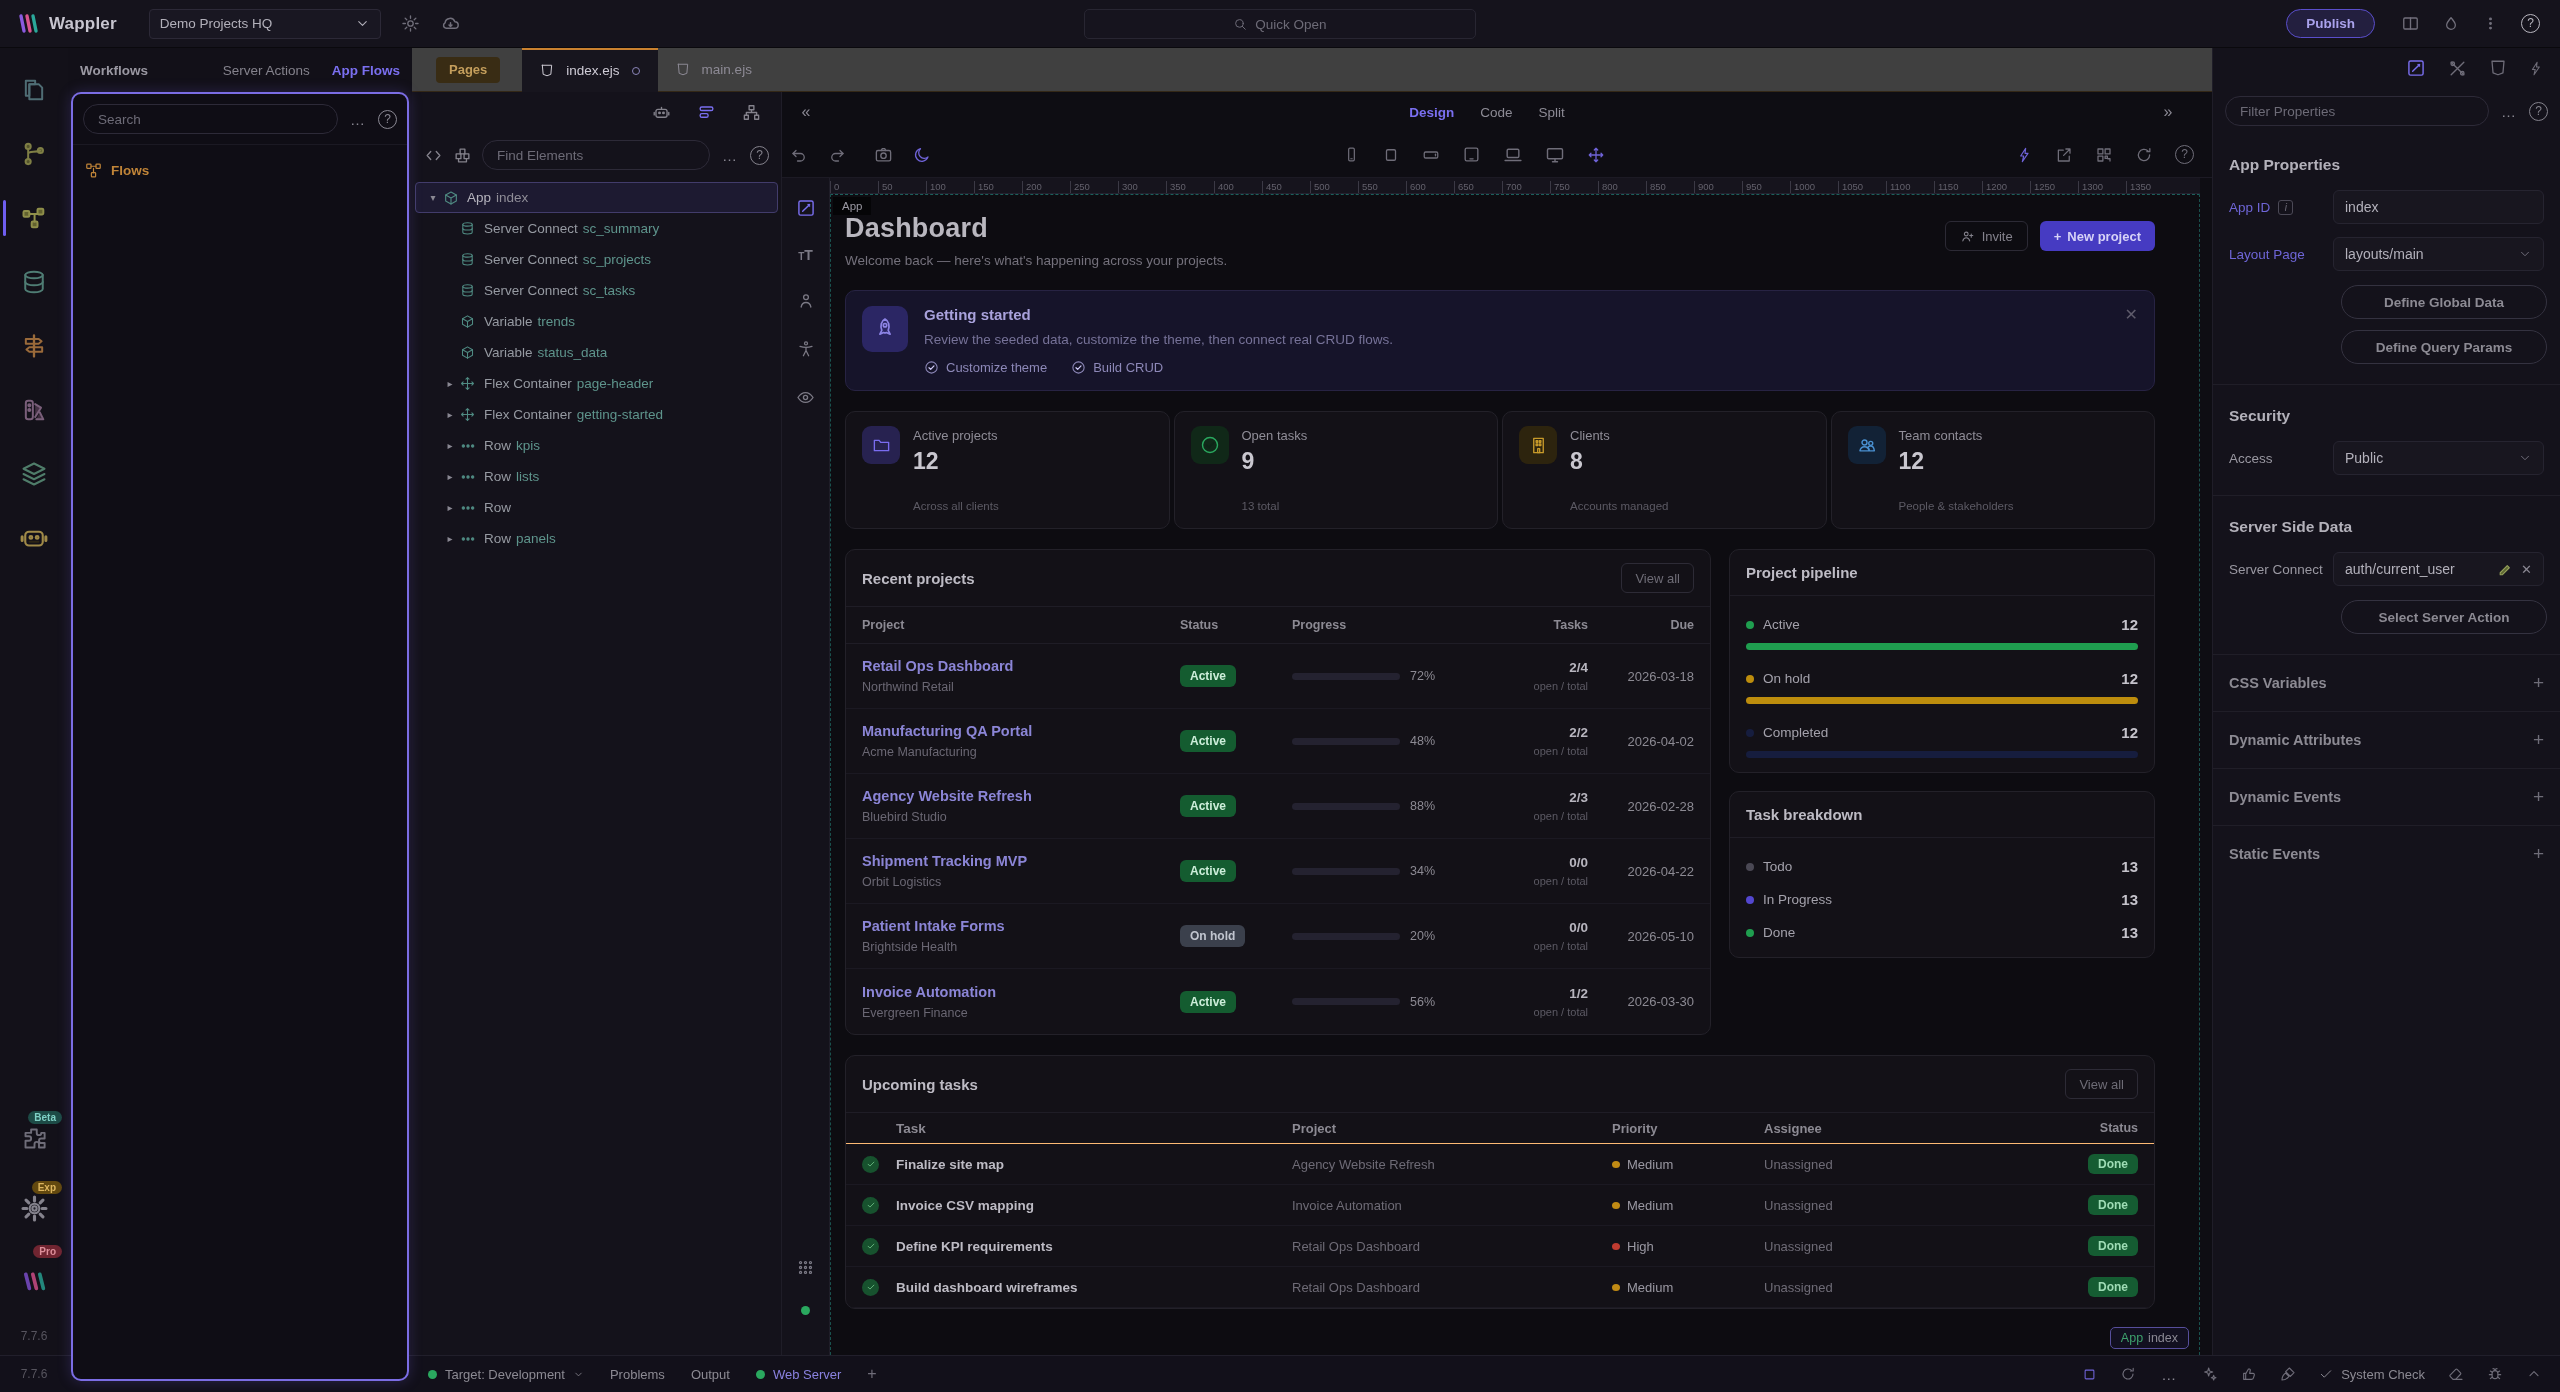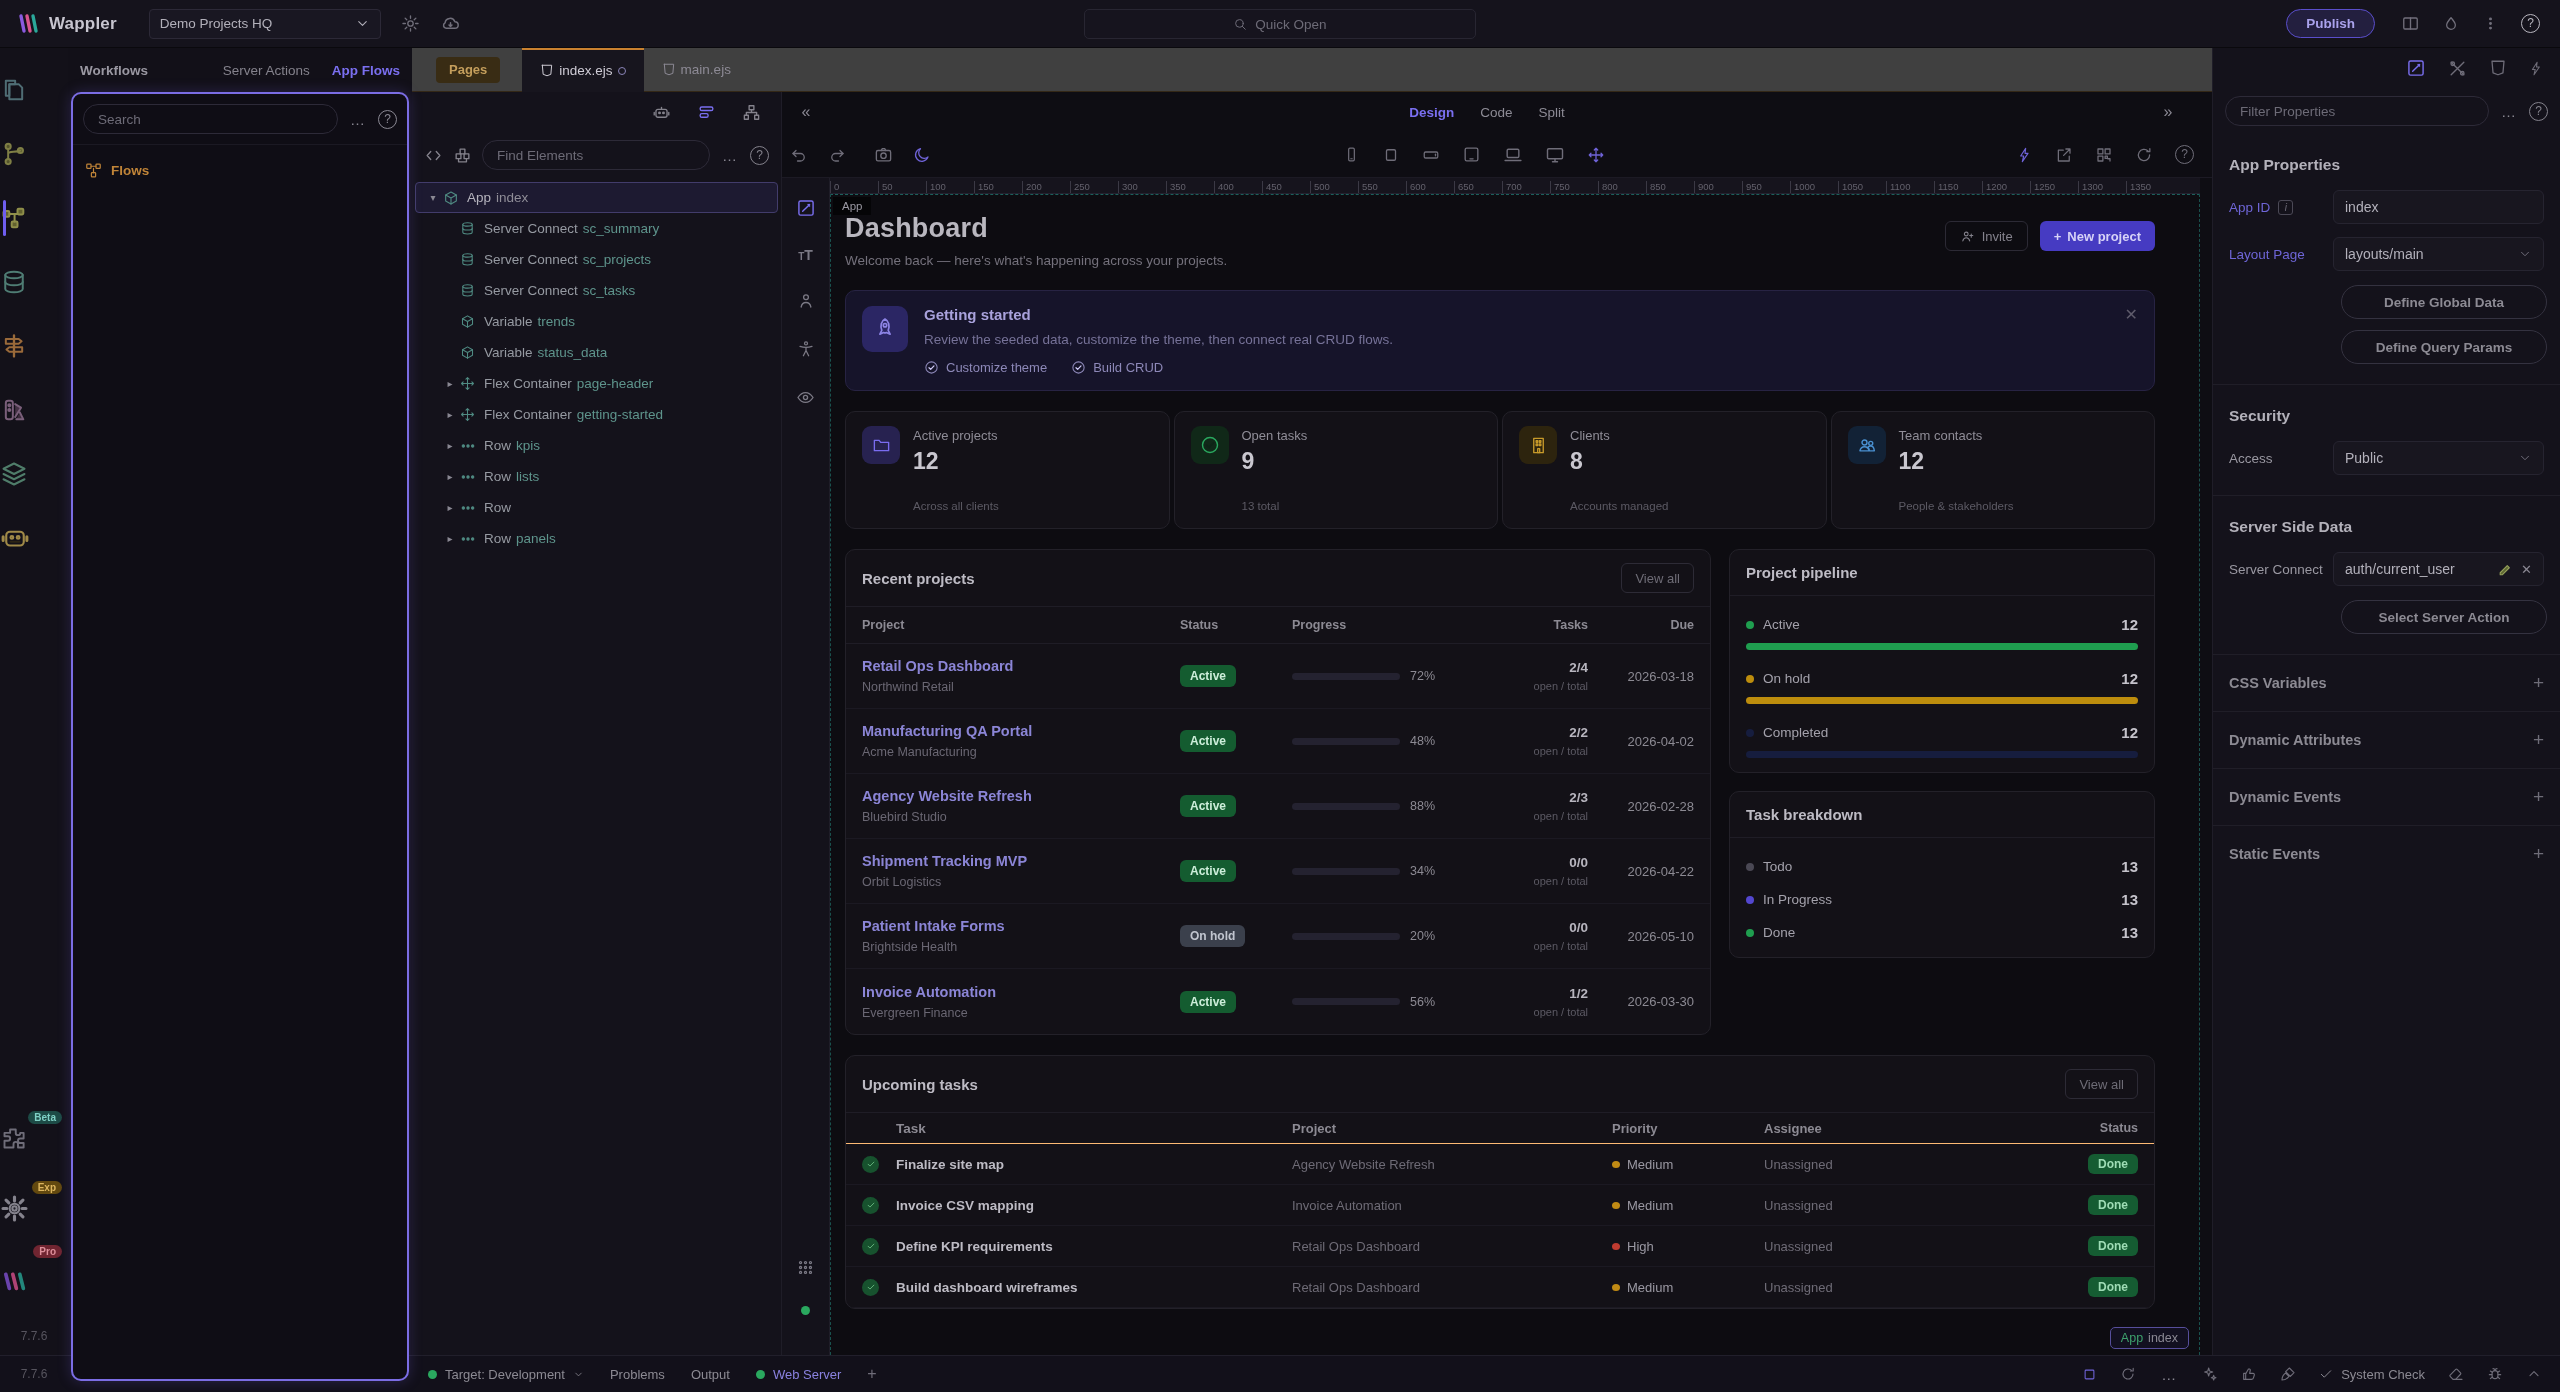--- a/index.html
+++ b/index.html
@@ -23,21 +23,21 @@
   .publish{height:29px;padding:0 19px;border-radius:15px;border:1.5px solid #5a4ecb;background:#231f3f;
     color:#aaa2ec;font-size:13.5px;font-weight:700;display:flex;align-items:center;cursor:pointer}
   .qmark{width:19px;height:19px;border:1.6px solid currentColor;border-radius:50%;font-size:12px;line-height:16px;
     text-align:center;color:inherit}
 
   
   .main{flex:1;display:flex;min-height:0}
 
   
   .rail{width:68px;flex:0 0 68px;background:#131119;display:flex;flex-direction:column;align-items:center;padding-top:10px}
-  .rail-btn{position:relative;width:68px;height:64px;display:flex;align-items:center;cursor:pointer}
+  .rail-btn{position:relative;width:68px;height:64px;display:flex;align-items:center;justify-content:center;cursor:pointer}
   .rail-btn .bar{position:absolute;left:3px;top:14px;width:3px;height:36px;border-radius:2px;background:#6f5ef0}
   .rail-badge{position:absolute;top:8px;right:6px;font-size:10px;font-weight:700;padding:1px 6px;border-radius:8px}
   .rail-spacer{flex:1}
   .version{font-size:12px;color:#56545e;padding:14px 0 12px}
 
   
   .wfcol{width:344px;flex:0 0 344px;display:flex;flex-direction:column;background:#121018}
   .wfhead{height:44px;display:flex;align-items:center;padding:0 12px;font-size:13.5px}
   .wfhead .title{color:#9a98a2;font-weight:700}
   .wfhead .tab{margin-left:22px;color:#84828c;cursor:pointer}
@@ -50,21 +50,21 @@
   .pillinput::placeholder{color:#6d6b77}
   .dots-btn{color:#8a8893;font-size:15px;letter-spacing:1px;cursor:pointer;padding:0 2px}
   .wftree{padding:10px 12px}
   .wfitem{display:flex;align-items:center;gap:9px;height:30px;color:#c08438;font-size:13.5px;font-weight:600;cursor:pointer}
 
   
   .center{flex:1;display:flex;flex-direction:column;min-width:0}
   .tabstrip{height:44px;flex:0 0 44px;background:#404040;display:flex;align-items:center;border-bottom:1px solid #342817}
   .pagesbtn{margin-left:24px;height:26px;padding:0 13px;border-radius:4px;background:#392c14;color:#c49e5c;
     font-size:13px;font-weight:700;display:flex;align-items:center;cursor:pointer}
-  .ftab{height:44px;display:flex;align-items:center;gap:5px;padding:0 18px;font-size:13.5px;color:#8d8a95;cursor:pointer}
+  .ftab{height:44px;display:flex;align-items:center;gap:12px;padding:0 18px;font-size:13.5px;color:#8d8a95;cursor:pointer}
   .ftab.active{background:#17151e;border-top:2px solid #c9812f;color:#cfccd6;margin-bottom:-1px;border-bottom:1px solid #17151e}
   .ftab.first{margin-left:22px}
   .moddot{width:8px;height:8px;border:1.5px solid #8a84b8;border-radius:50%}
 
   .centerrow{flex:1;display:flex;min-height:0}
 
   
   .elpanel{width:370px;flex:0 0 370px;background:#14121b;border-right:1px solid #1f1d28;display:flex;flex-direction:column}
   .eltb1{height:40px;display:flex;align-items:center;justify-content:flex-end;gap:26px;padding:0 20px;color:#84828c}
   .eltb2{height:46px;display:flex;align-items:center;gap:10px;padding:0 12px;color:#84828c}

